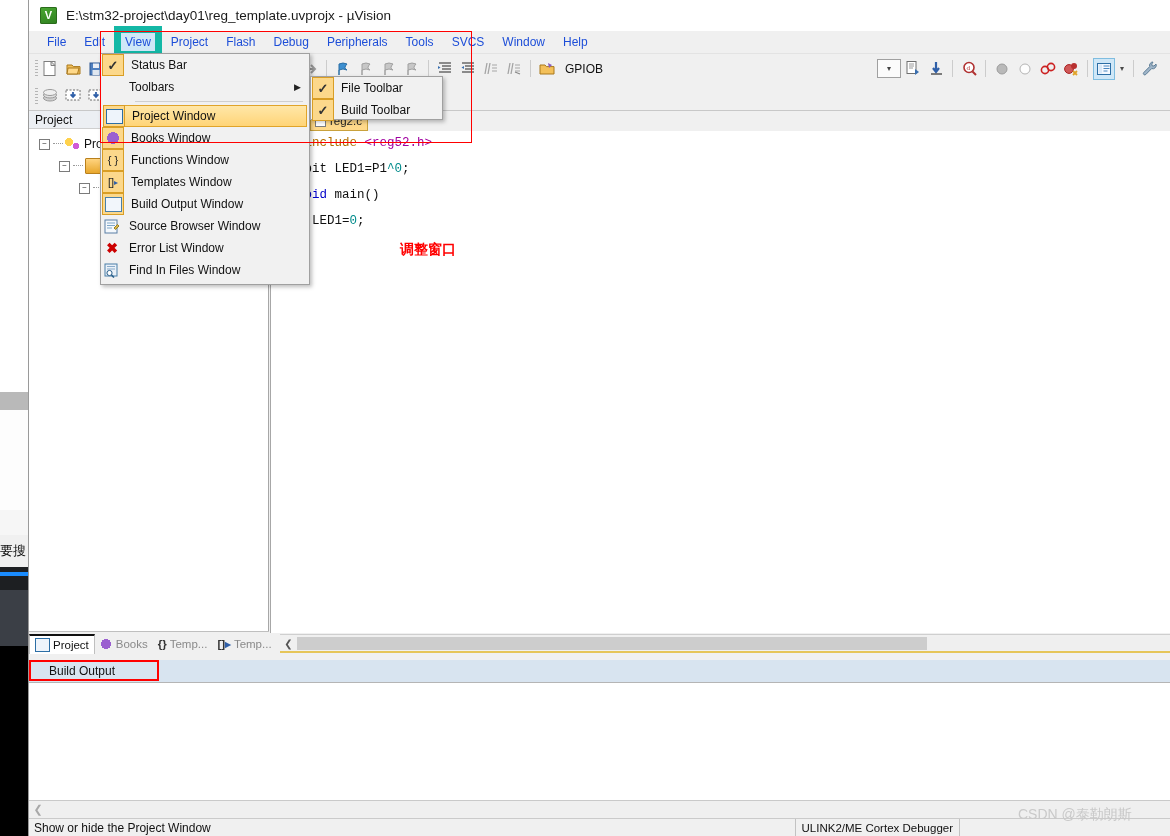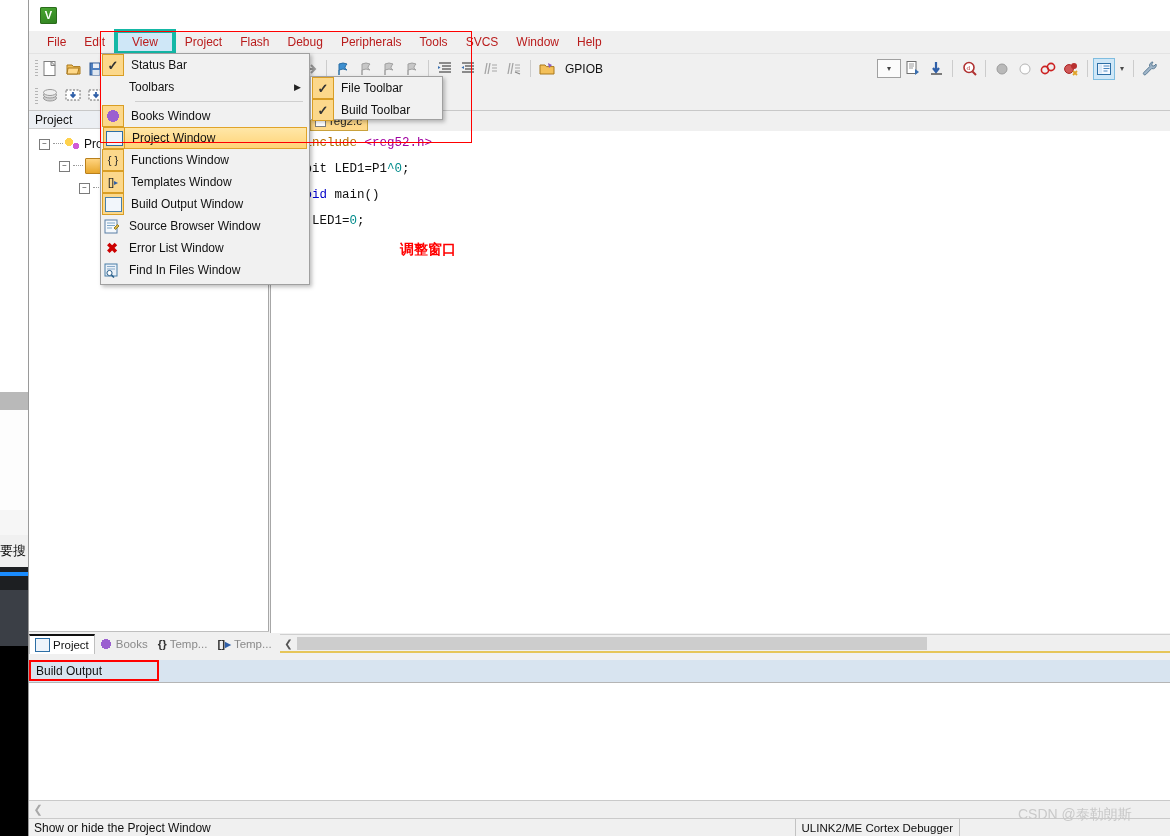--- a/index.html
+++ b/index.html
@@ -36,22 +36,22 @@
   #app-icon{width:17px;height:17px;margin-left:11px;margin-right:9px;border-radius:2px;
             background:linear-gradient(160deg,#4aa832 0%,#2f7f1f 100%);
             position:relative;box-shadow:0 0 0 1px #2a6b1b inset;}
   #app-icon:after{content:"V";position:absolute;left:0;right:0;top:0;
             font-size:11px;color:#fff;text-align:center;line-height:17px;font-weight:bold;}
   #title-text{font-size:13.5px;color:#1b1b1b;white-space:nowrap;}
 
   
   #menubar{left:29px;top:31px;width:1141px;height:22px;background:#f0f0f0;
            display:flex;align-items:center;padding-left:9px;box-sizing:border-box;}
-  .menu-item{padding:3px 9px;font-size:12px;color:#b91c1c;line-height:14px;white-space:nowrap;}
-  .menu-item.open{background:#cfe7f7;border:4px solid #14b8a6;padding:2px 14px;}
+  .menu-item{padding:3px 9px;font-size:12px;color:#1d4ed8;line-height:14px;white-space:nowrap;}
+  .menu-item.open{background:#cfe7f7;border:7px solid #14b8a6;padding:2px 4px;}
 
   
   #tb-row1{left:29px;top:53px;width:1141px;height:29px;background:#f0f0f0;
            border-top:1px solid #e3e3e3;}
   #tb-row2{left:29px;top:82px;width:1141px;height:28px;background:#f0f0f0;}
   #tb-bottom-line{left:29px;top:110px;width:1141px;height:1px;background:#c8c8c8;}
   .grip{width:3px;height:17px;
         background:repeating-linear-gradient(to bottom,#b5b5b5 0 1px,transparent 1px 3px);}
   .tbtn{width:22px;height:22px;display:inline-flex;align-items:center;justify-content:center;
         font-size:13px;color:#4a4a4a;}
@@ -116,21 +116,21 @@
              border-top:1px solid #cfcfcf;display:flex;align-items:center;box-sizing:border-box;}
   #ed-scroll-left{width:17px;height:17px;display:flex;align-items:center;justify-content:center;
                   color:#555;font-size:10px;}
   #ed-thumb{height:13px;background:#cdcdcd;width:630px;}
   #ed-track{flex:1;height:13px;background:#efefef;}
   #ed-gold-line{left:280px;top:651px;width:890px;height:2px;background:#e6c558;}
 
   
   #build-out-bar{left:29px;top:660px;width:1141px;height:22px;background:#d8e4f0;}
   #build-out-label{left:29px;top:660px;width:130px;height:21px;border:2px solid #ff0000;
-                   box-sizing:border-box;display:flex;align-items:center;padding-left:5px;
+                   box-sizing:border-box;display:flex;align-items:center;padding-left:18px;
                    font-size:12px;color:#111;background:#d8e4f0;}
   #build-out-body{left:29px;top:682px;width:1141px;height:118px;background:#ffffff;
                   border-top:1px solid #b5b5b5;box-sizing:border-box;}
 
   
   #lower-scroll{left:29px;top:800px;width:1141px;height:18px;background:#efefef;
                 border-top:1px solid #c9c9c9;display:flex;align-items:center;box-sizing:border-box;}
   #lower-scroll-left{width:18px;height:17px;display:flex;align-items:center;justify-content:center;
                      color:#a8a8a8;font-size:11px;}
   #statusbar{left:29px;top:818px;width:1141px;height:18px;background:#f0f0f0;
@@ -184,20 +184,21 @@
 <div class="abs" id="bg-srch">要搜</div>
 <div class="abs" id="bg-black-a"></div>
 <div class="abs" id="bg-blue-line"></div>
 <div class="abs" id="bg-gray-b"></div>
 <div class="abs" id="bg-black-b"></div>
 
 <div class="abs" id="uv-window"></div>
 
 <div class="abs" id="titlebar">
   <div id="app-icon"></div>
+  <div id="title-text">E:\stm32-project\day01\reg_template.uvprojx - µVision</div>
 </div>
 
 <div class="abs" id="menubar">
     <div class="menu-item">File</div>
     <div class="menu-item">Edit</div>
     <div class="menu-item open">View</div>
     <div class="menu-item">Project</div>
     <div class="menu-item">Flash</div>
     <div class="menu-item">Debug</div>
     <div class="menu-item">Peripherals</div>
@@ -546,32 +547,32 @@
   </div>
 
   <div class="mrow">
     <span class="mspace"></span>
     <span>Toolbars</span>
     <span class="marrow">▶</span>
   </div>
 
   <div class="msep"></div>
 
-  <div class="mrow">
-    <span class="mico">
-      <span class="ic-book"></span>
-    </span>
-    <span>Books Window</span>
-  </div>
-
   <div class="mrow hl">
     <span class="mico">
       <span class="ic-win"></span>
     </span>
     <span>Project Window</span>
+  </div>
+
+  <div class="mrow">
+    <span class="mico">
+      <span class="ic-book"></span>
+    </span>
+    <span>Books Window</span>
   </div>
 
   <div class="mrow">
     <span class="mico">{ }</span>
     <span>Functions Window</span>
   </div>
 
   <div class="mrow">
     <span class="mico">[]<span style="color:#2f5fa8;font-size:8px;">▸</span></span>
     <span>Templates Window</span>

